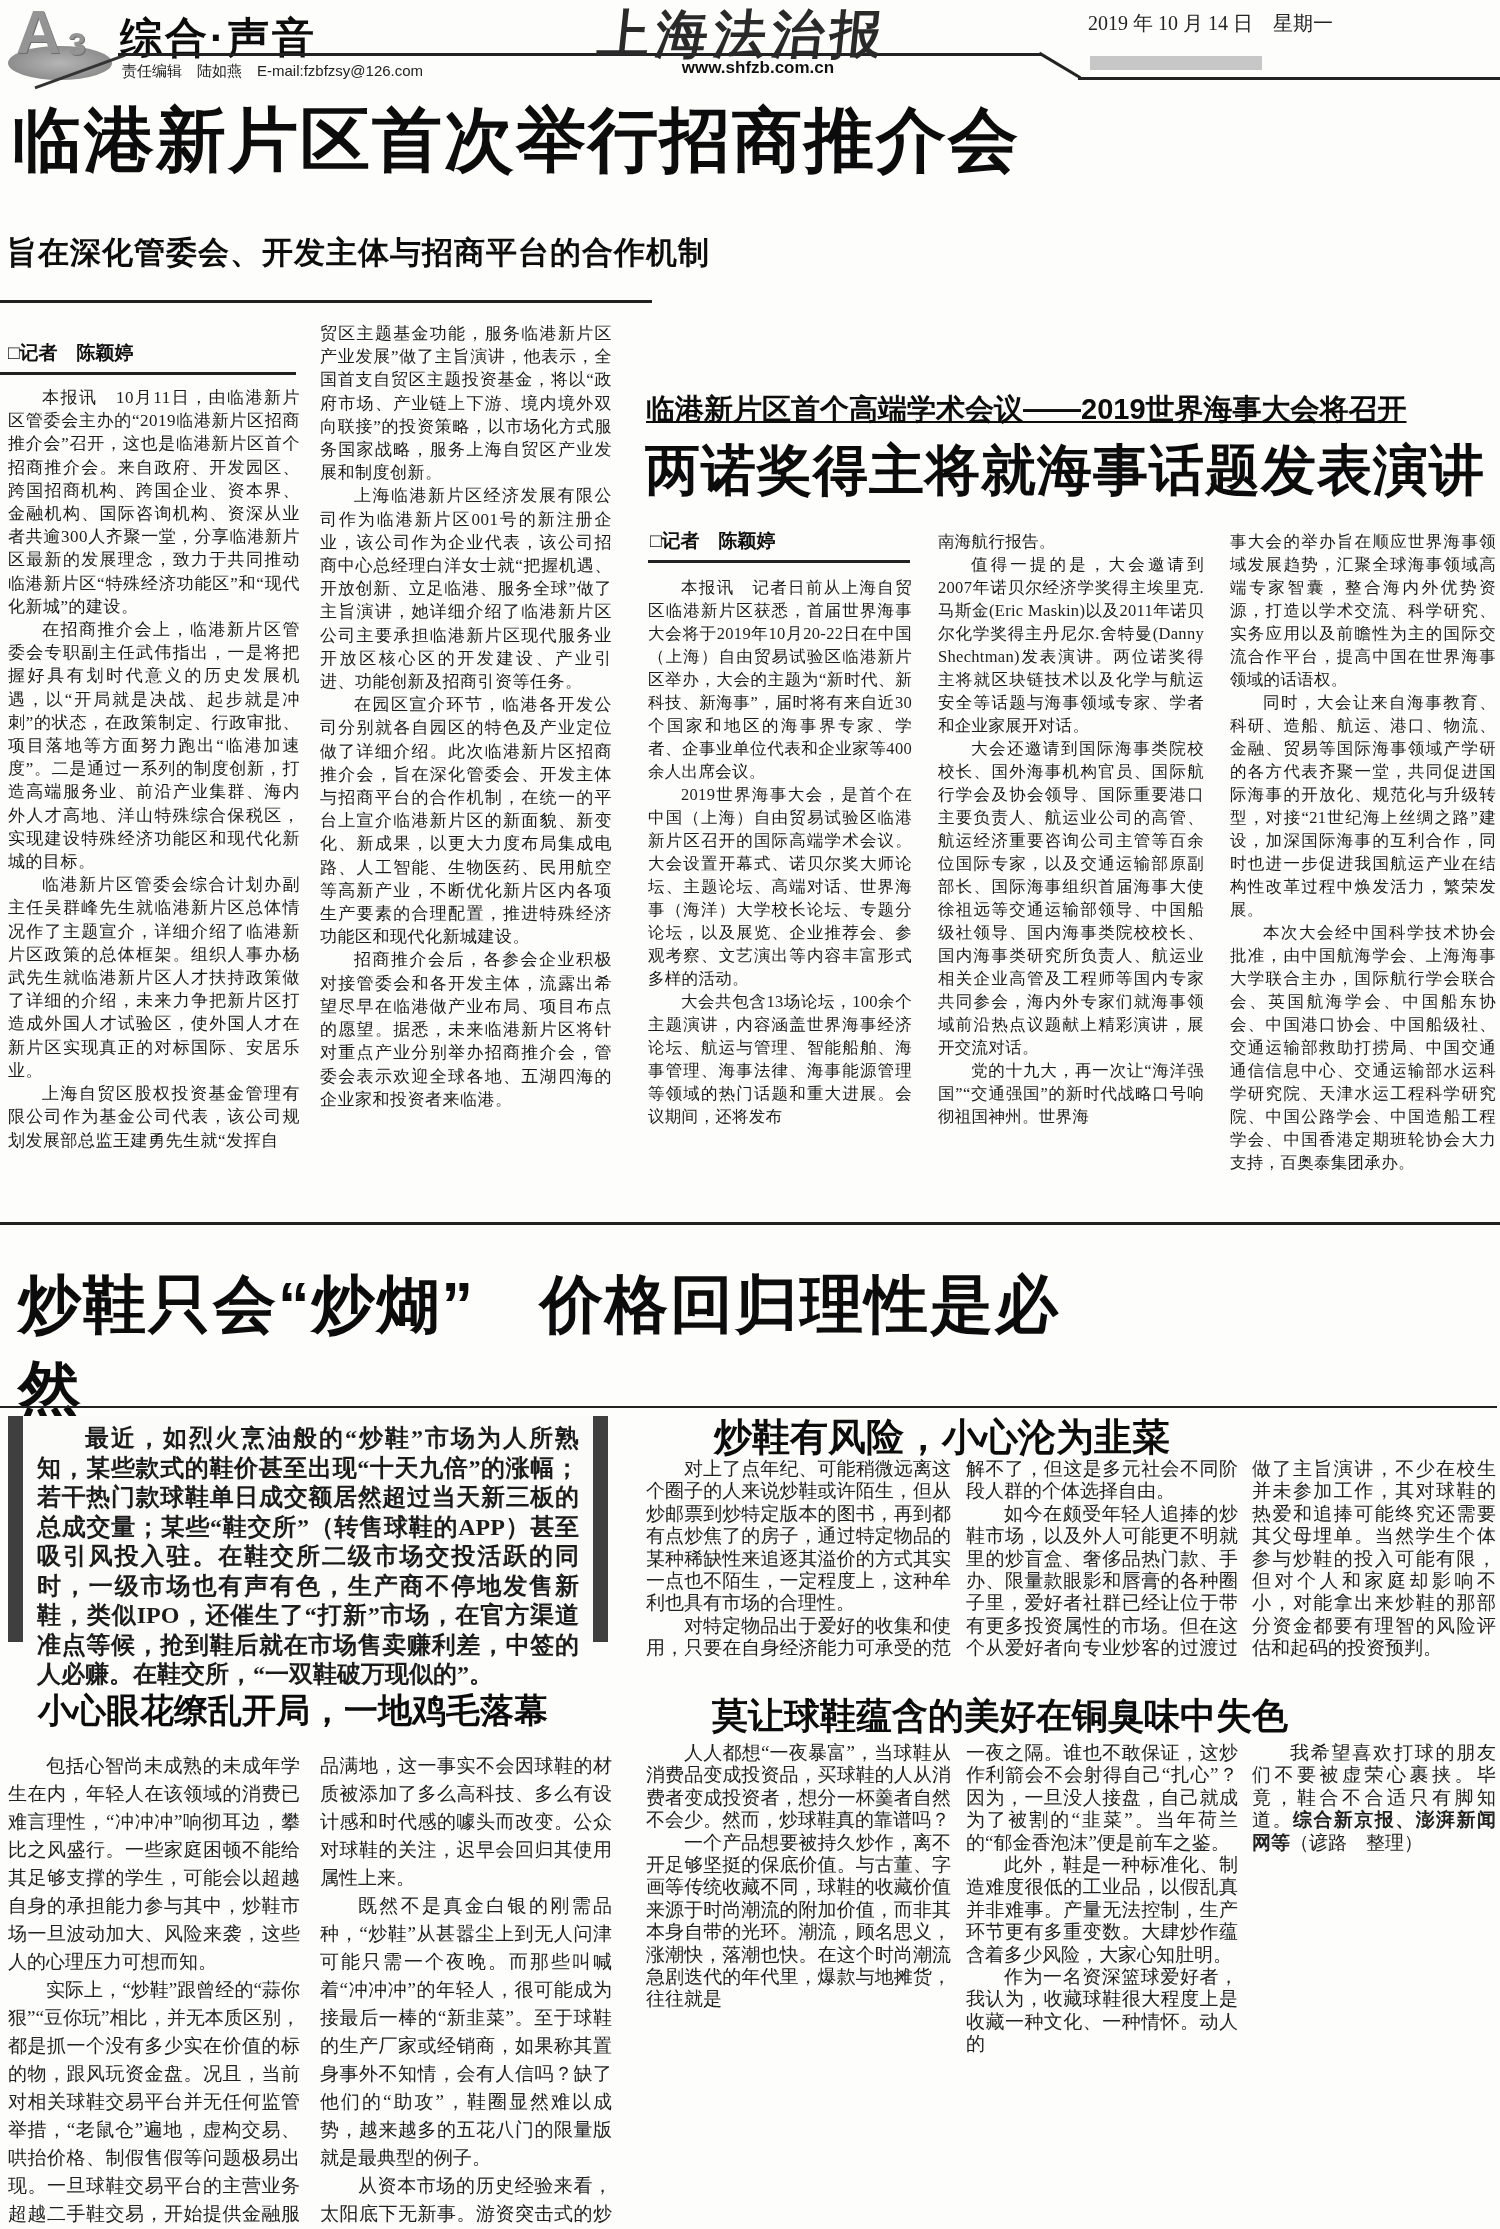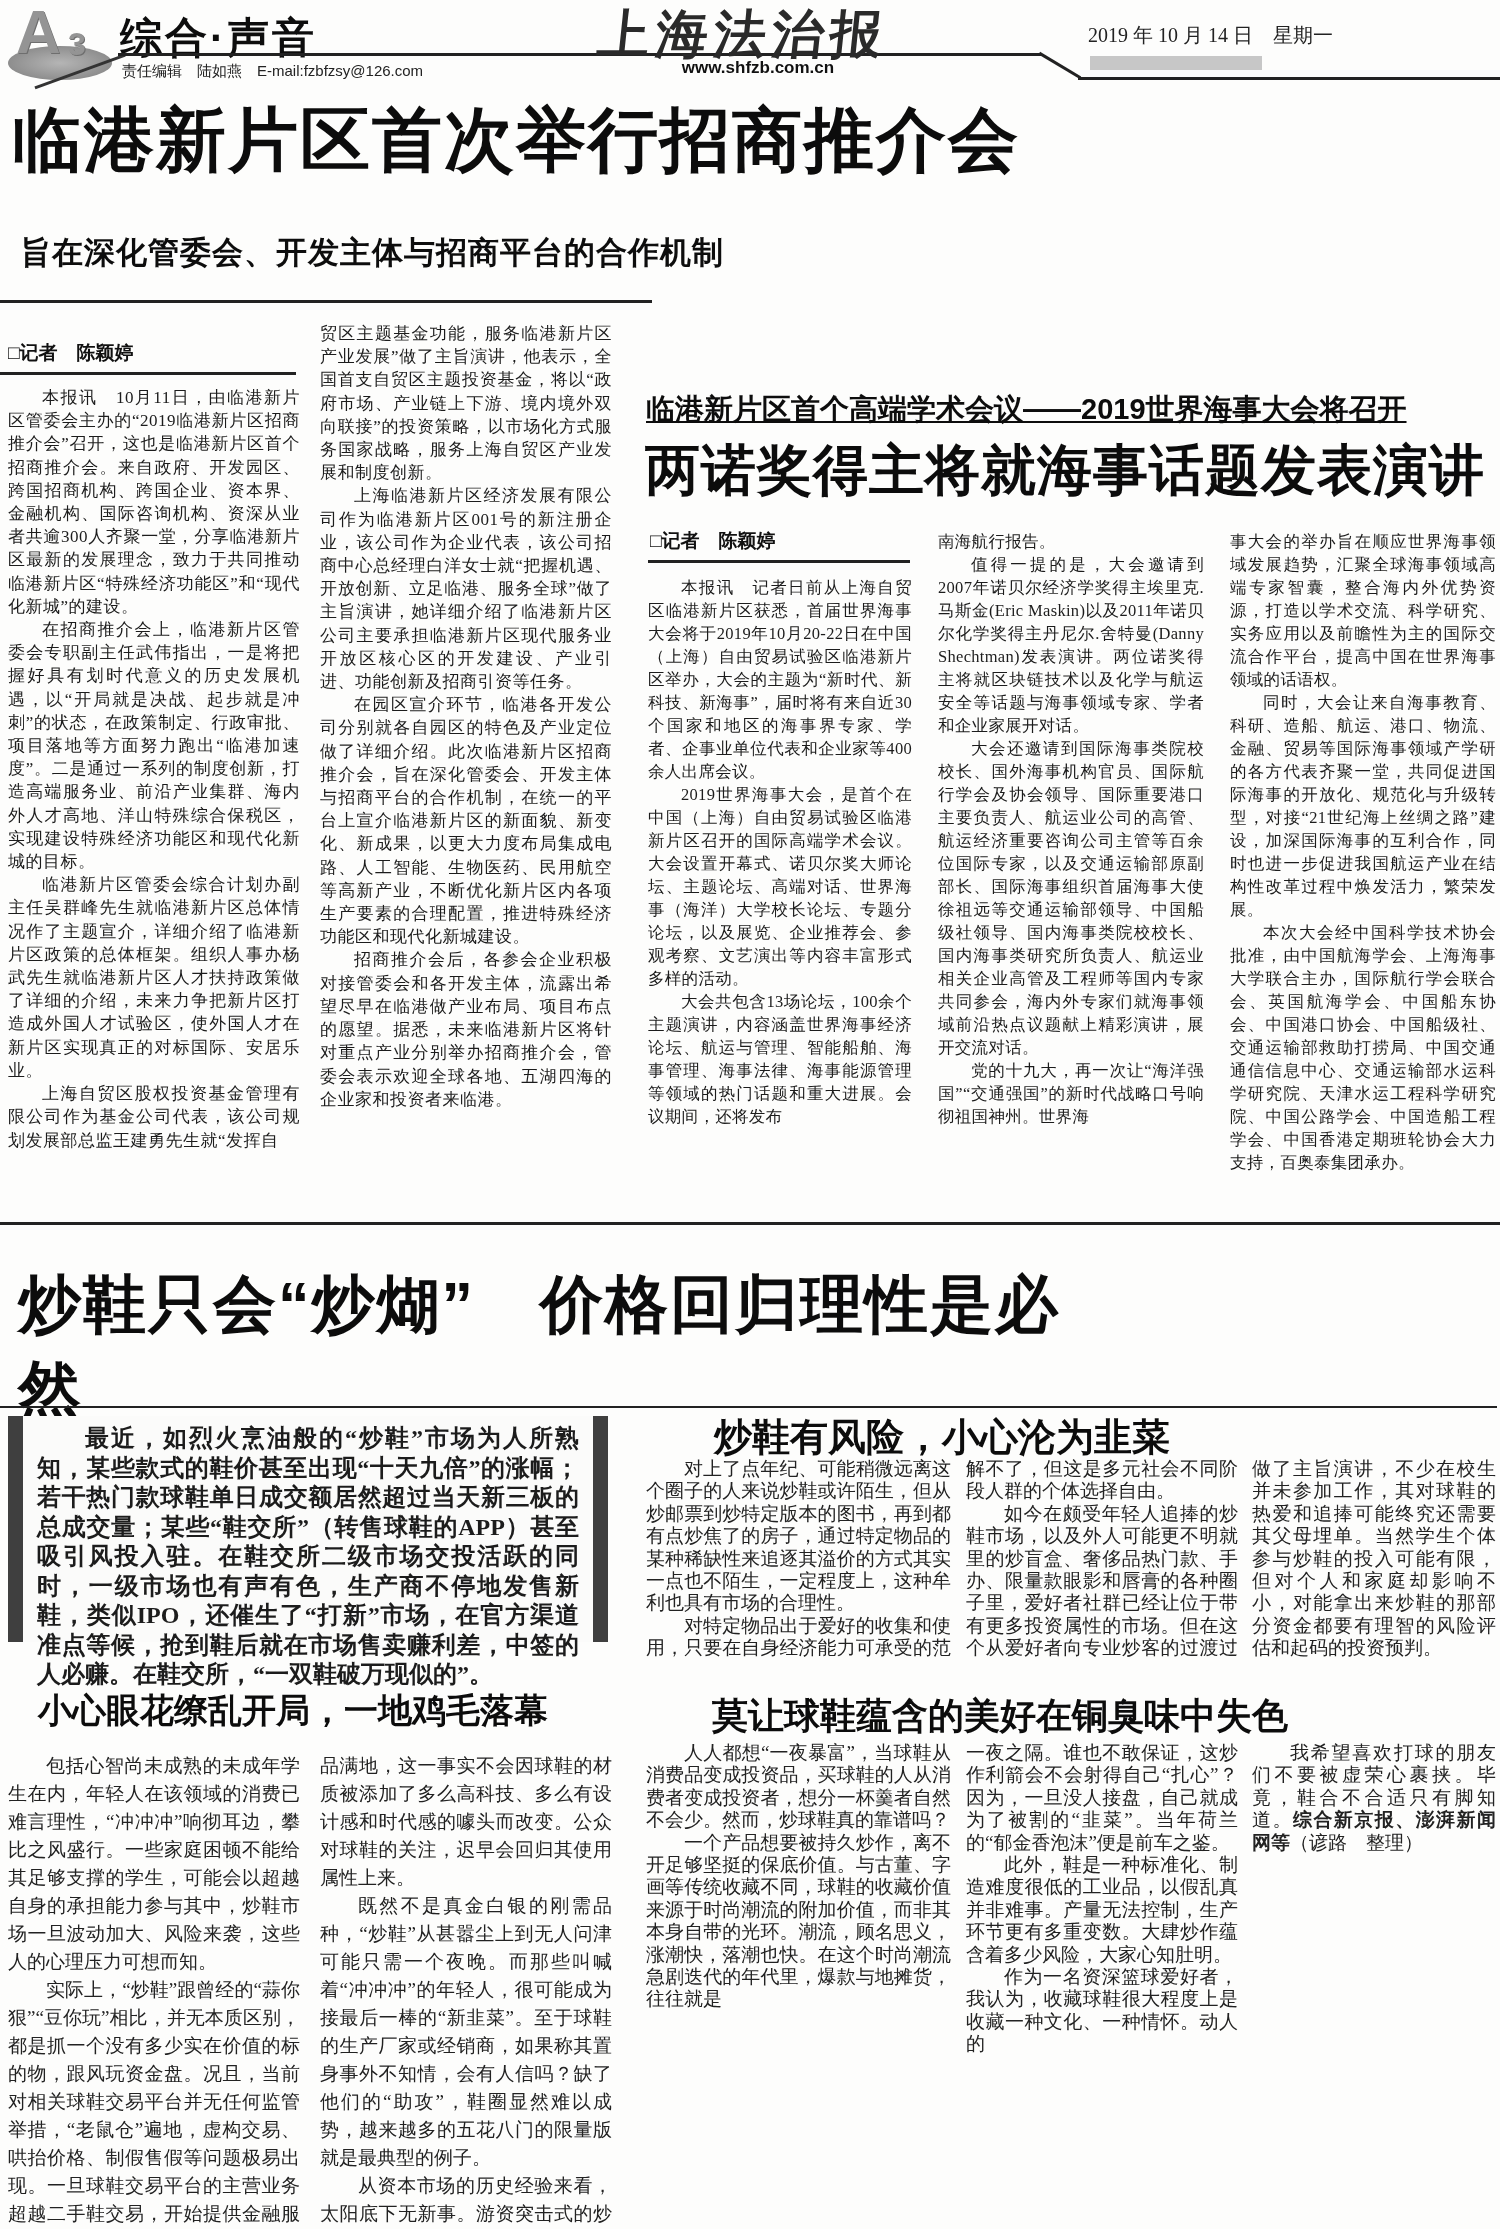--- a/index.html
+++ b/index.html
@@ -46,27 +46,27 @@
   </div>
   <div class="abs sans" style="left:120px;top:10px;font-size:42px;font-weight:900;letter-spacing:3px;color:#0d0d0d;">综合·声音</div>
   <div class="abs sans" style="left:122px;top:62px;font-size:15px;color:#222;">责任编辑　陆如燕　E-mail:fzbfzsy@126.com</div>
   <div class="rule" style="left:118px;top:53px;width:924px;height:2.5px;"></div>
   <div class="abs" style="left:1036px;top:64px;width:48px;height:2.5px;background:#222;transform:rotate(31deg);"></div>
   <div class="rule" style="left:1078px;top:77px;width:422px;height:2.5px;"></div>
 
   <div class="abs masthead" style="left:598px;top:0px;">上海法治报</div>
   <div class="abs sans" style="left:638px;top:58px;width:240px;text-align:center;font-size:17px;font-weight:bold;color:#111;">www.shfzb.com.cn</div>
 
-  <div class="abs" style="left:1088px;top:22px;font-size:20px;color:#222;">2019 年 10 月 14 日　星期一</div>
+  <div class="abs" style="left:1088px;top:10px;font-size:20px;color:#222;">2019 年 10 月 14 日　星期一</div>
   <div class="abs" style="left:1090px;top:56px;width:172px;height:14px;background:#c7c7c7;"></div>
 </div>
 
 <div>
   <div class="abs sans headline1" style="left:12px;top:94px;width:1040px;font-size:70px;">临港新片区首次举行招商推介会</div>
-  <div class="abs sans" style="left:20px;top:232px;font-size:31px;font-weight:800;color:#0d0d0d;letter-spacing:1px;">旨在深化管委会、开发主体与招商平台的合作机制</div>
+  <div class="abs sans" style="left:6px;top:232px;font-size:31px;font-weight:800;color:#0d0d0d;letter-spacing:1px;">旨在深化管委会、开发主体与招商平台的合作机制</div>
   <div class="rule" style="left:0;top:300px;width:652px;height:3px;"></div>
 
   <div class="abs byline sans" style="left:8px;top:340px;font-weight:bold;">□记者　陈颖婷</div>
   <div class="rule" style="left:0;top:372px;width:296px;height:3px;"></div>
 
   <div class="col a1col" style="left:8px;top:386px;width:292px;height:804px;">
       <p>本报讯　10月11日，由临港新片区管委会主办的“2019临港新片区招商推介会”召开，这也是临港新片区首个招商推介会。来自政府、开发园区、跨国招商机构、跨国企业、资本界、金融机构、国际咨询机构、资深从业者共逾300人齐聚一堂，分享临港新片区最新的发展理念，致力于共同推动临港新片区“特殊经济功能区”和“现代化新城”的建设。</p>
       <p>在招商推介会上，临港新片区管委会专职副主任武伟指出，一是将把握好具有划时代意义的历史发展机遇，以“开局就是决战、起步就是冲刺”的状态，在政策制定、行政审批、项目落地等方面努力跑出“临港加速度”。二是通过一系列的制度创新，打造高端服务业、前沿产业集群、海内外人才高地、洋山特殊综合保税区，实现建设特殊经济功能区和现代化新城的目标。</p>
       <p>临港新片区管委会综合计划办副主任吴群峰先生就临港新片区总体情况作了主题宣介，详细介绍了临港新片区政策的总体框架。组织人事办杨武先生就临港新片区人才扶持政策做了详细的介绍，未来力争把新片区打造成外国人才试验区，使外国人才在新片区实现真正的对标国际、安居乐业。</p>
       <p>上海自贸区股权投资基金管理有限公司作为基金公司代表，该公司规划发展部总监王建勇先生就“发挥自</p>

